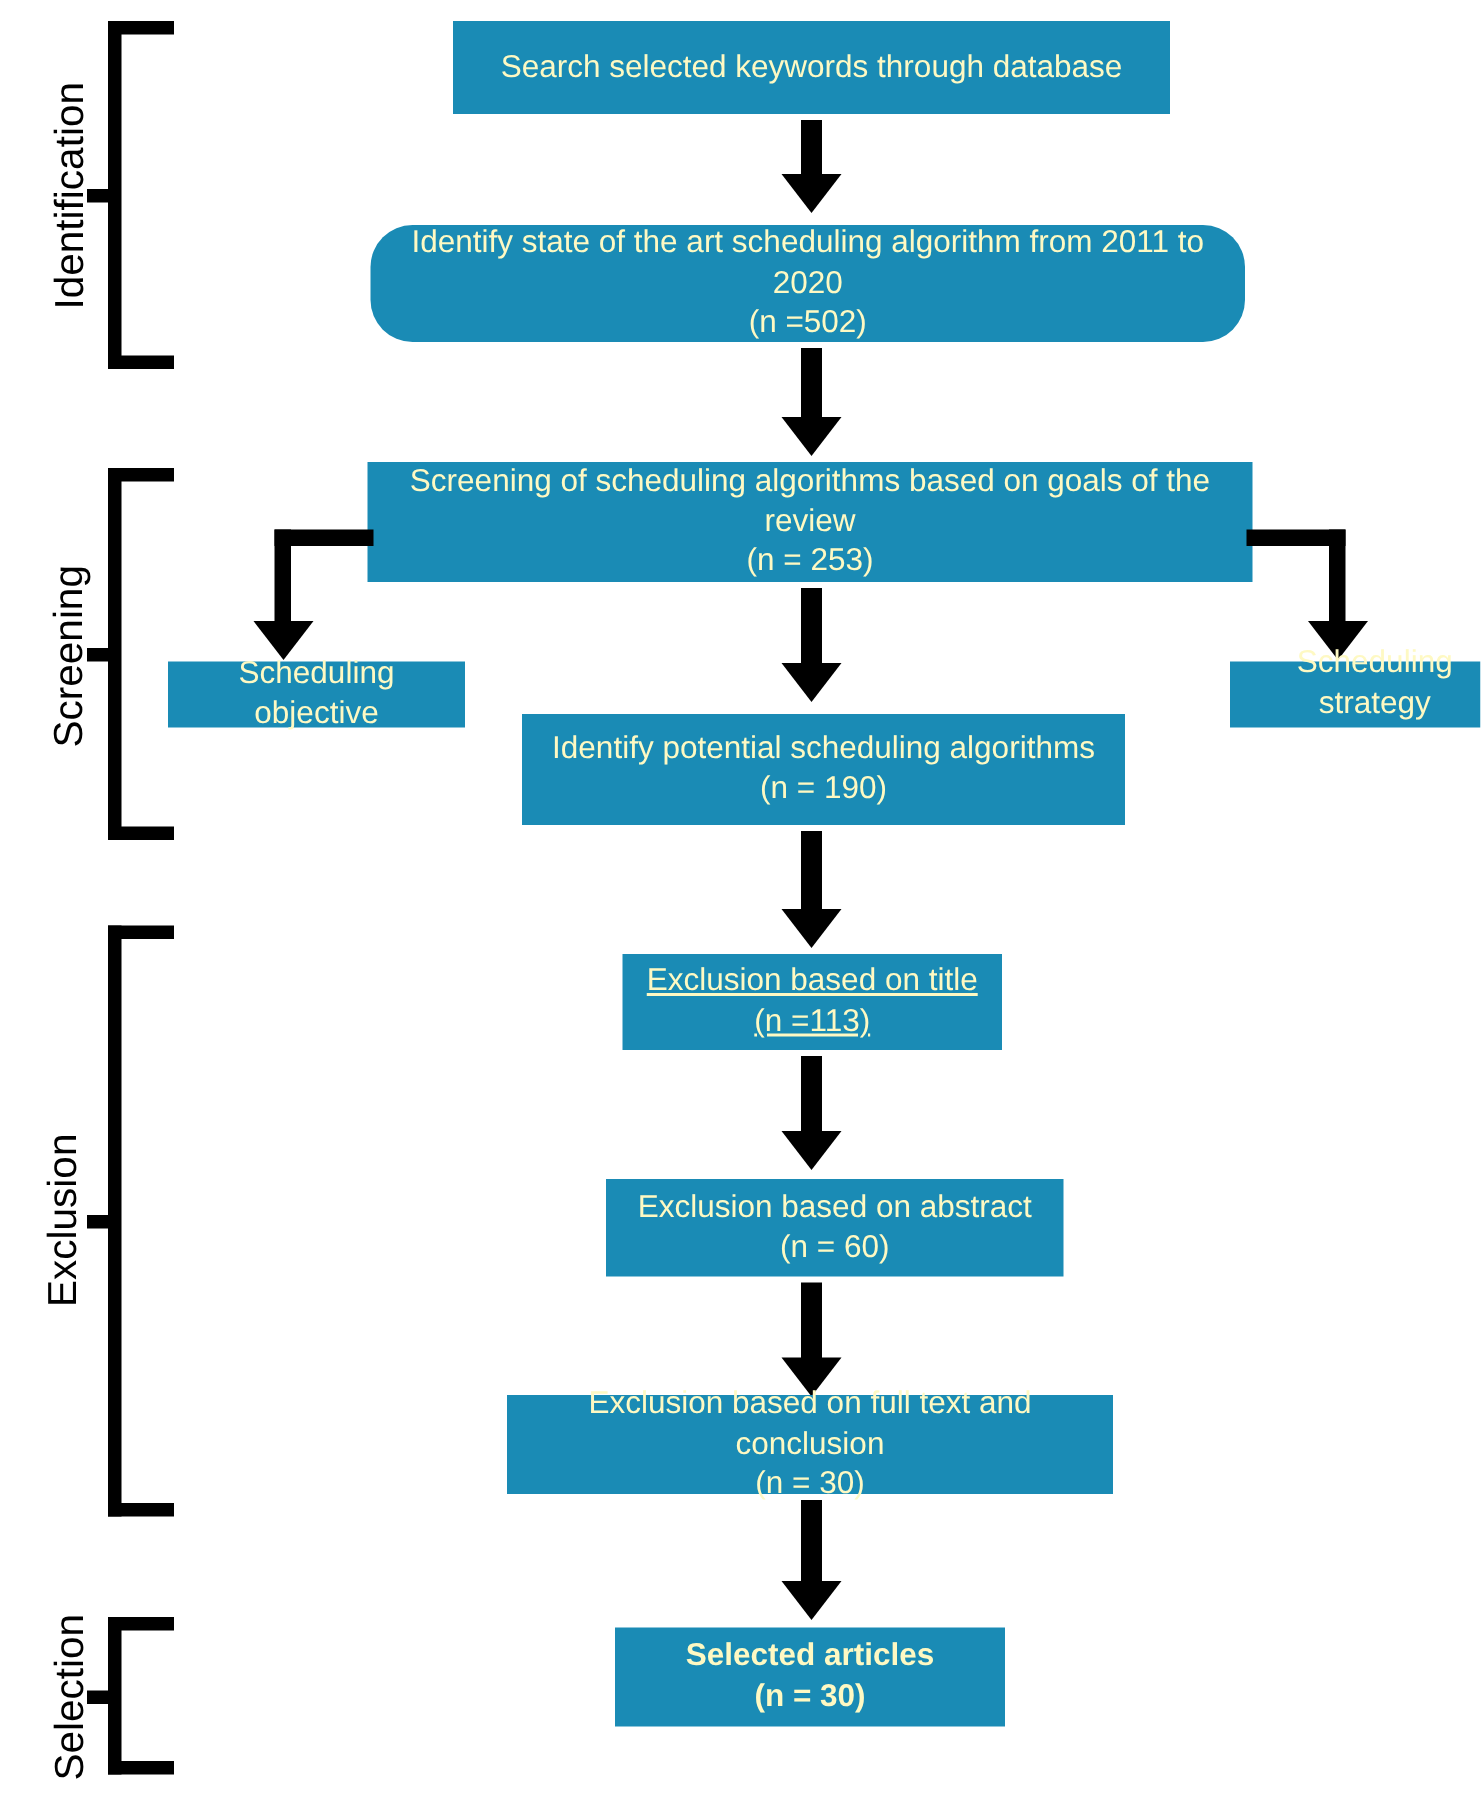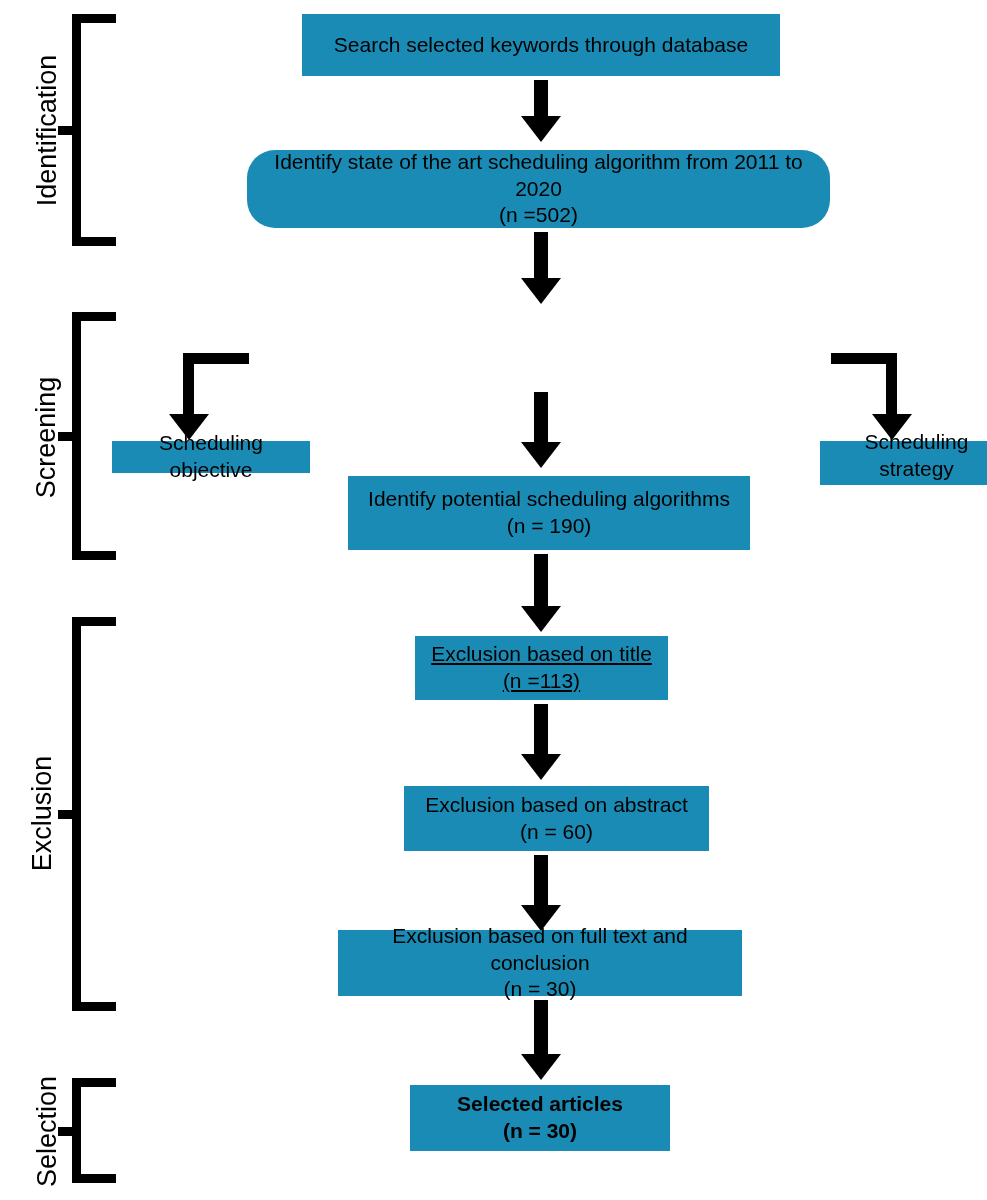--- a/index.html
+++ b/index.html
@@ -59,21 +59,21 @@
     height: 9px;
     background: #000000;
     top: 50%;
     margin-top: -4px;
   }
 
   
   .node {
     position: absolute;
     background: #1a8bb5;
-    color: #000000;
+    color: #fef9c3;
     display: flex;
     flex-direction: column;
     align-items: center;
     justify-content: center;
     text-align: center;
     font-size: 21px;
     font-weight: 400;
     line-height: 1.28;
     box-sizing: border-box;
     padding: 2px 6px;
@@ -161,28 +161,32 @@
   </div>
 
   <div class="bracket" style="left:72px; top:312px; width:44px; height:248px;">
     <div class="spine"></div>
     <div class="arm top"></div>
     <div class="arm bottom"></div>
     <div class="tick"></div>
   </div>
   <div class="stage-label" style="left:-64px; top:424px; width:220px;">Screening</div>
 
+  <div class="node" style="left:245px; top:308px; width:590px; height:80px;">
+    <span>Screening of scheduling algorithms based on goals of the review</span>
+    <span class="l2">(n = 253)</span>
+  </div>
 
   <div class="elbow" style="left:183px; top:353px; width:66px; height:87px;">
     <div class="h" style="left:0; width:66px;"></div>
     <div class="v" style="left:0; height:61px;"></div>
     <div class="head" style="left:-14px; top:61px;"></div>
   </div>
 
-  <div class="node" style="left:112px; top:441px; width:198px; height:32px;">
+  <div class="node" style="left:112px; top:441px; width:198px; height:44px;">
     <span>Scheduling objective</span>
   </div>
 
   <div class="elbow" style="left:831px; top:353px; width:66px; height:87px;">
     <div class="h" style="left:0; width:66px;"></div>
     <div class="v" style="left:55px; height:61px;"></div>
     <div class="head" style="left:41px; top:61px;"></div>
   </div>
 
   <div class="node" style="left:820px; top:441px; width:193px; height:44px;justify-content:flex-end;">

